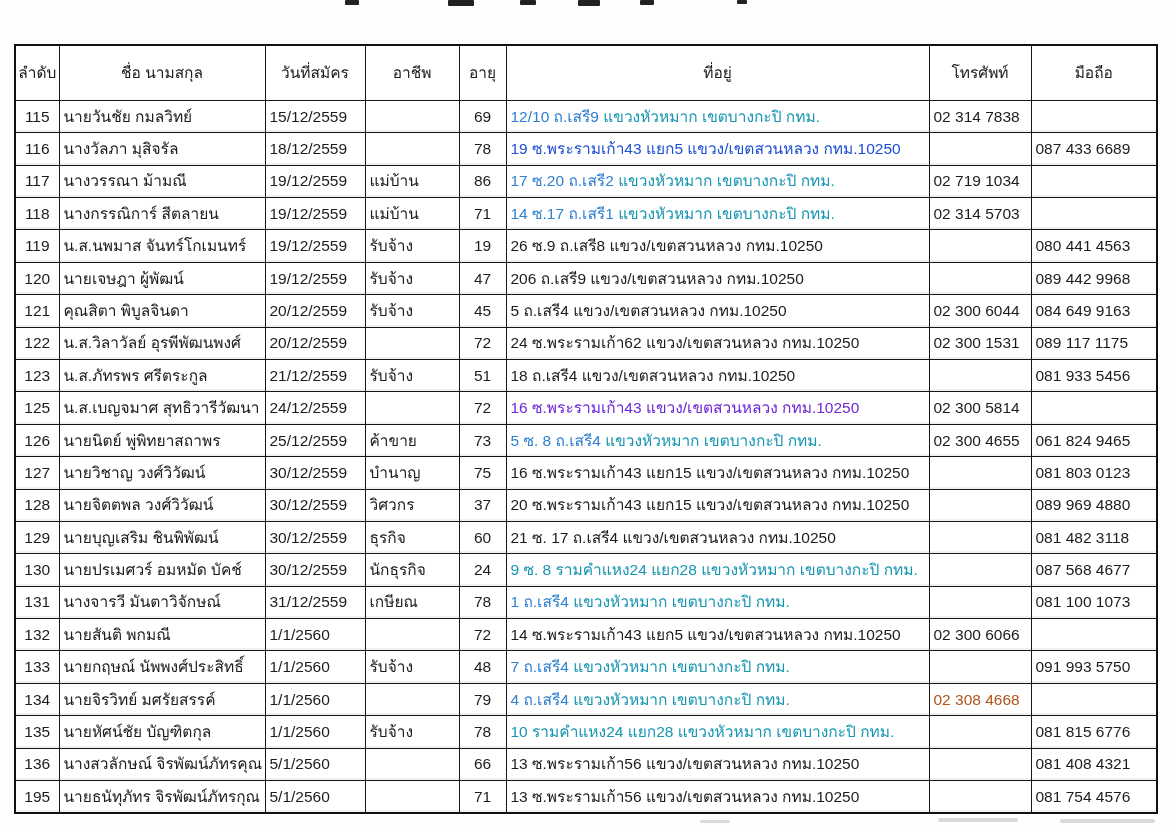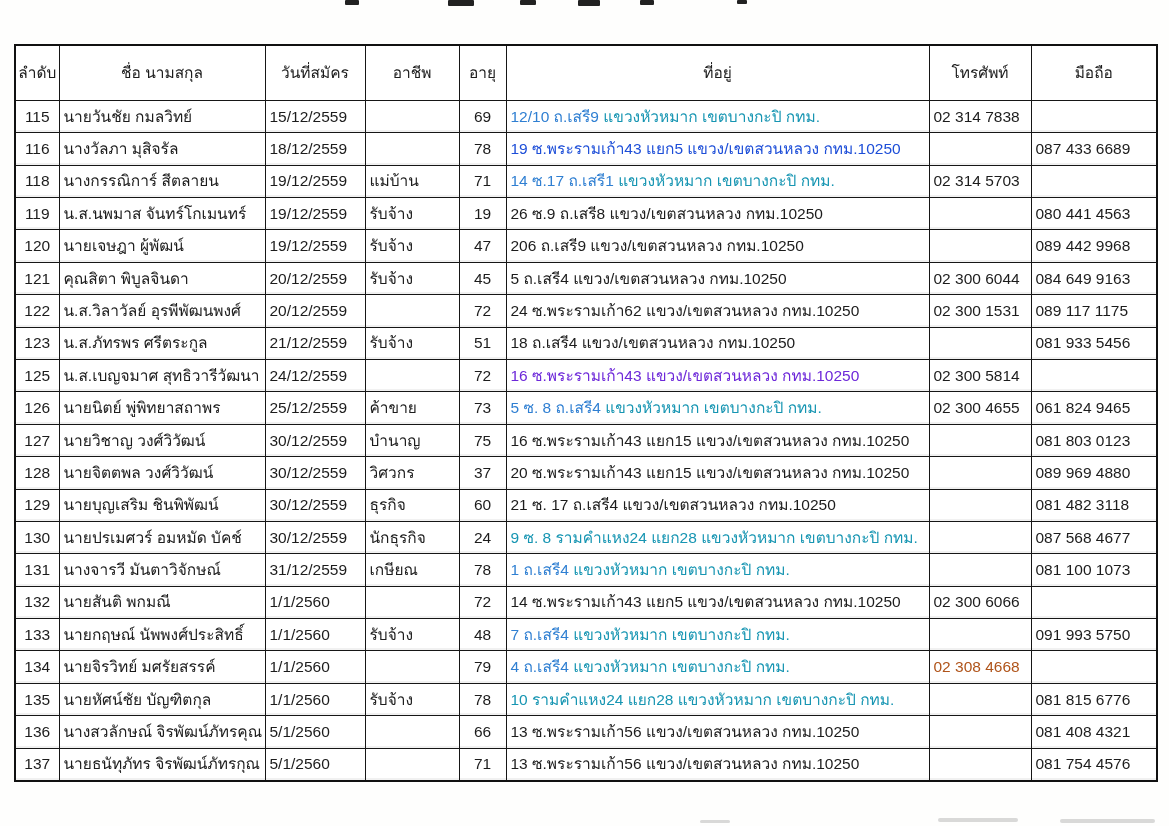--- a/index.html
+++ b/index.html
@@ -85,20 +85,30 @@
           <td class="c-no">116</td>
           <td class="c-name">นางวัลภา มุสิจรัล</td>
           <td class="c-date">18/12/2559</td>
           <td class="c-occ"></td>
           <td class="c-age">78</td>
           <td class="c-addr"><span style="color: #1d4ed8;">19 ซ.พระรามเก้า43 แยก5 แขวง/เขตสวนหลวง กทม.10250</span></td>
           <td class="c-phone"></td>
           <td class="c-mobile">087 433 6689</td>
         </tr>
         <tr>
+          <td class="c-no">117</td>
+          <td class="c-name">นางวรรณา ม้ามณี</td>
+          <td class="c-date">19/12/2559</td>
+          <td class="c-occ">แม่บ้าน</td>
+          <td class="c-age">86</td>
+          <td class="c-addr"><span style="color: rgb(47, 127, 210);">17 ซ.20 ถ.เสรี2 </span><span style="color: rgb(22, 149, 178);">แขวงหัวหมาก เขตบางกะปิ กทม.</span></td>
+          <td class="c-phone">02 719 1034</td>
+          <td class="c-mobile"></td>
+        </tr>
+        <tr>
           <td class="c-no">118</td>
           <td class="c-name">นางกรรณิการ์ สีตลายน</td>
           <td class="c-date">19/12/2559</td>
           <td class="c-occ">แม่บ้าน</td>
           <td class="c-age">71</td>
           <td class="c-addr"><span style="color: rgb(47, 127, 210);">14 ซ.17 ถ.เสรี1 </span><span style="color: rgb(22, 149, 178);">แขวงหัวหมาก เขตบางกะปิ กทม.</span></td>
           <td class="c-phone">02 314 5703</td>
           <td class="c-mobile"></td>
         </tr>
         <tr>
@@ -265,21 +275,21 @@
           <td class="c-no">136</td>
           <td class="c-name">นางสวลักษณ์ จิรพัฒน์ภัทรคุณ</td>
           <td class="c-date">5/1/2560</td>
           <td class="c-occ"></td>
           <td class="c-age">66</td>
           <td class="c-addr"><span style="color: rgb(28, 28, 28);">13 ซ.พระรามเก้า56  แขวง/เขตสวนหลวง กทม.10250</span></td>
           <td class="c-phone"></td>
           <td class="c-mobile">081 408 4321</td>
         </tr>
         <tr>
-          <td class="c-no">137</td>
+          <td class="c-no">195</td>
           <td class="c-name">นายธนัทุภัทร จิรพัฒน์ภัทรกุณ</td>
           <td class="c-date">5/1/2560</td>
           <td class="c-occ"></td>
           <td class="c-age">71</td>
           <td class="c-addr"><span style="color: rgb(28, 28, 28);">13 ซ.พระรามเก้า56  แขวง/เขตสวนหลวง กทม.10250</span></td>
           <td class="c-phone"></td>
           <td class="c-mobile">081 754 4576</td>
         </tr>
       </tbody>
   </table>

